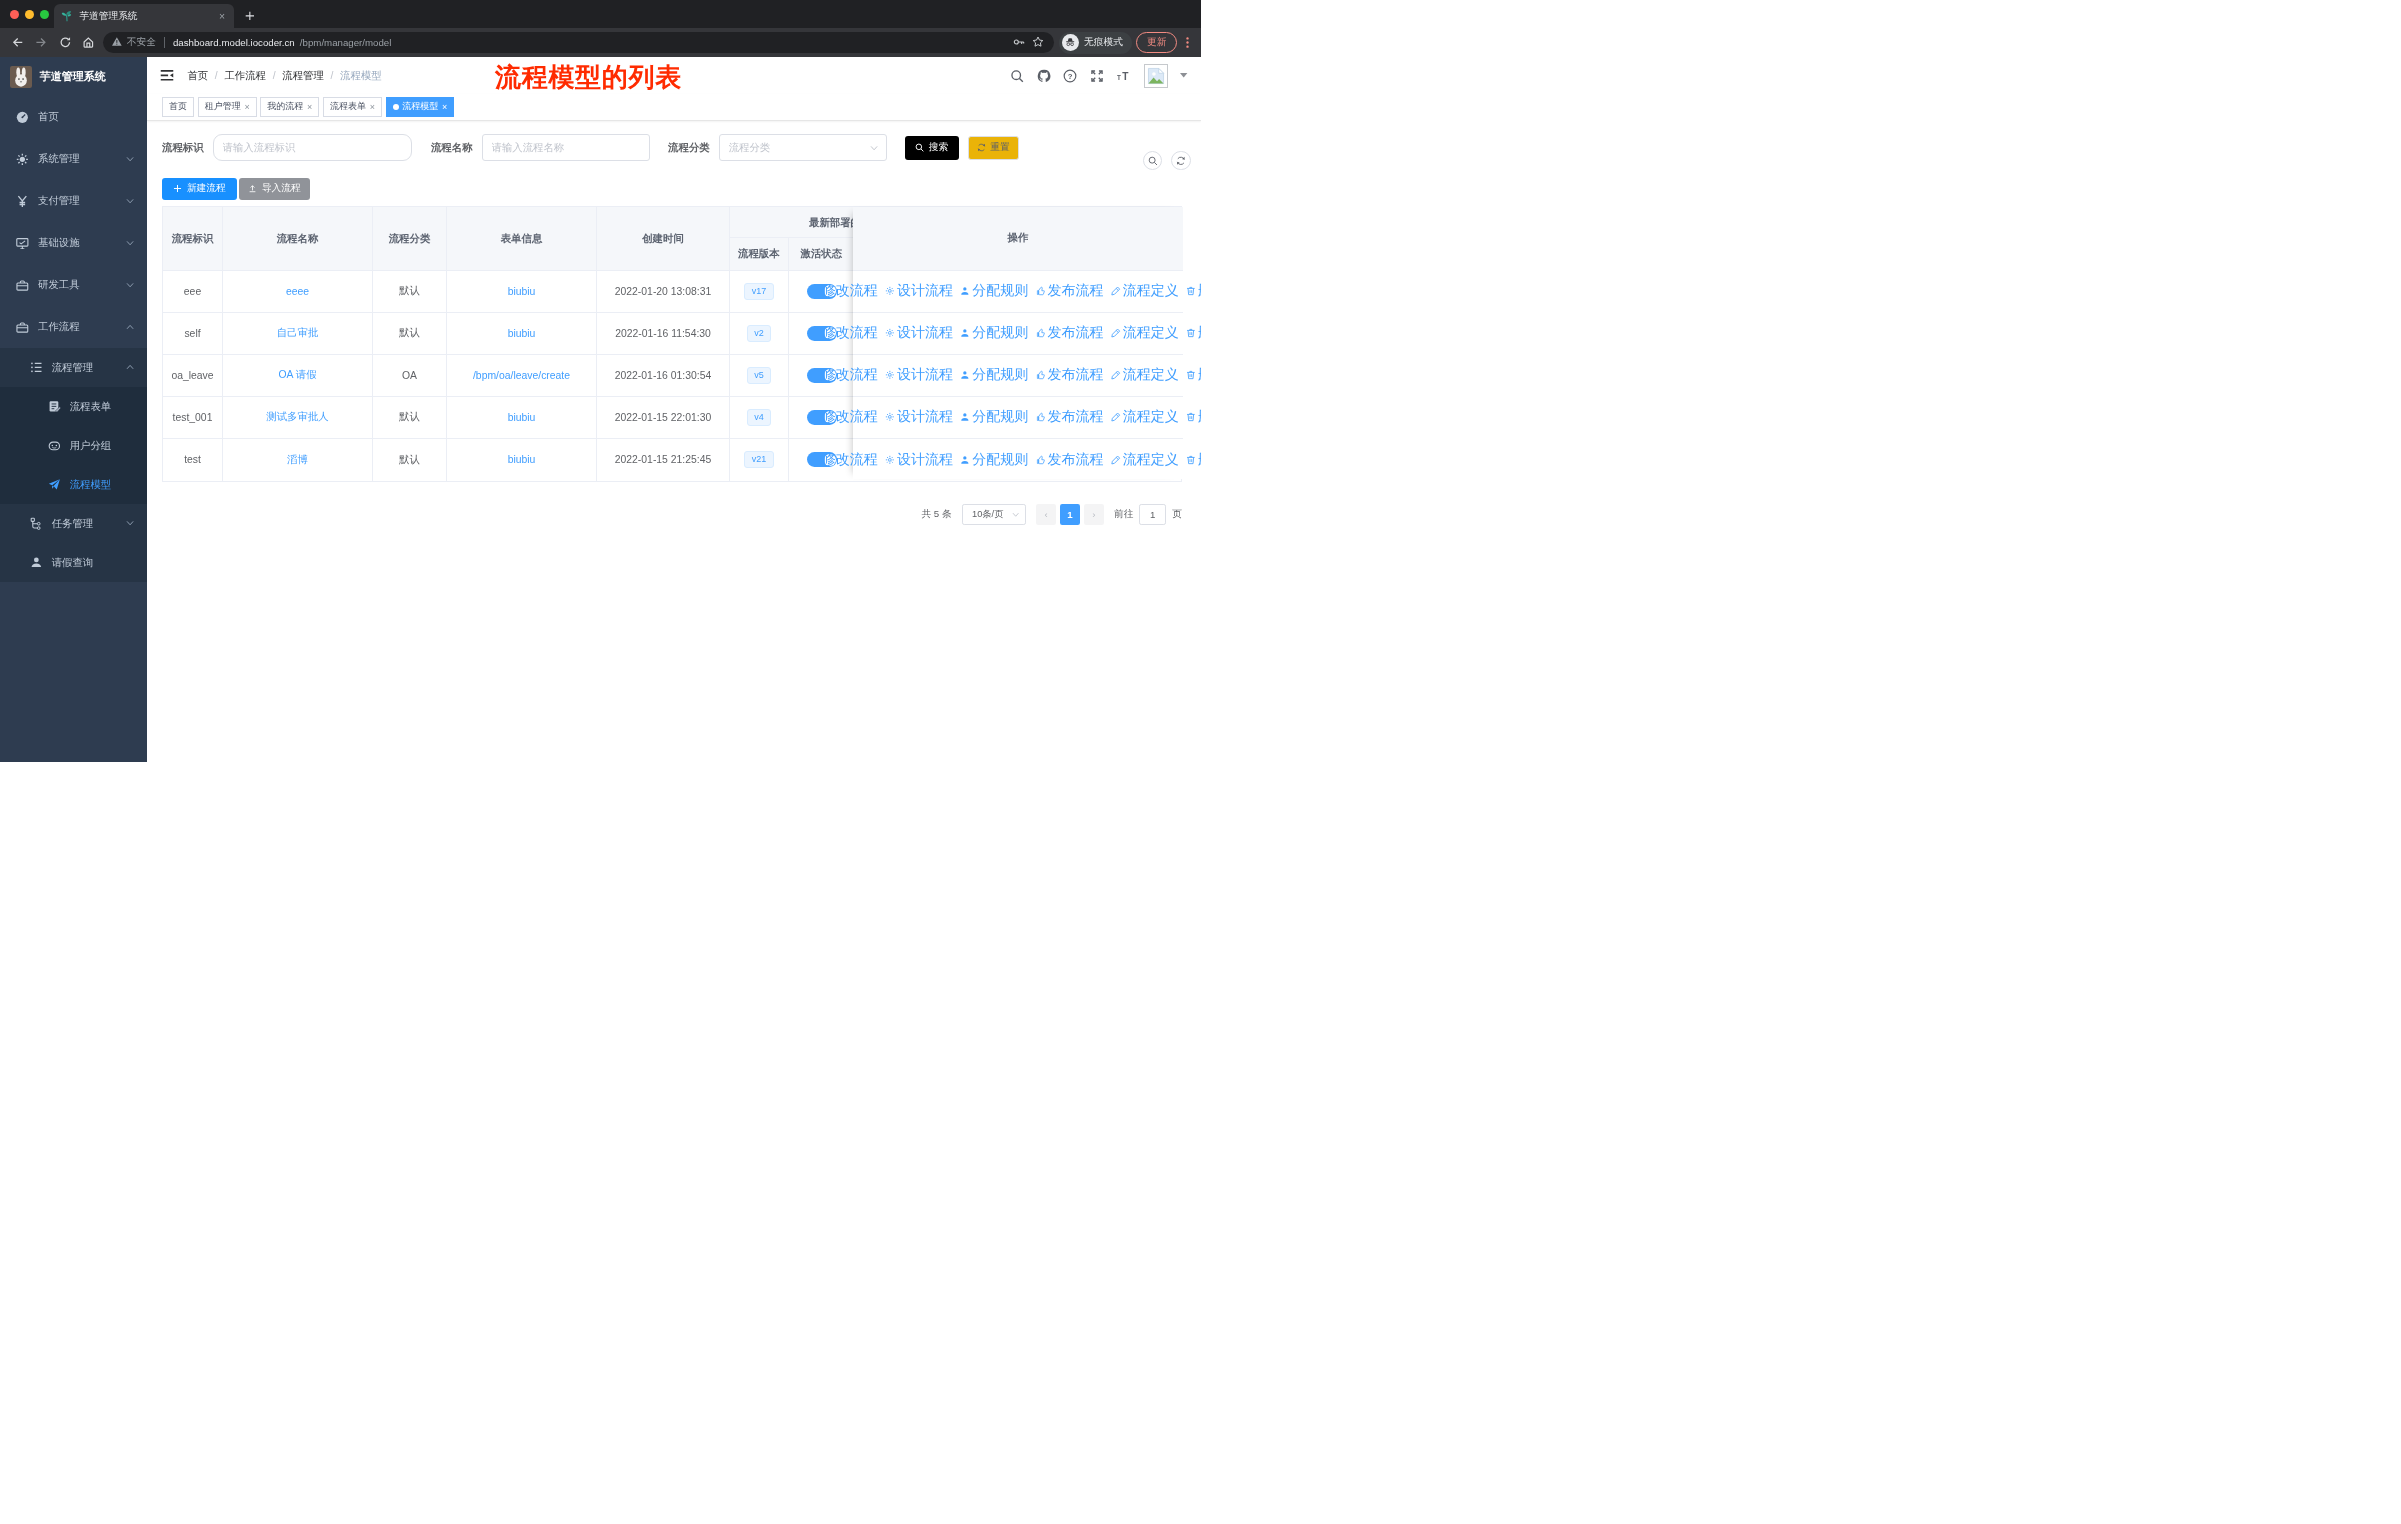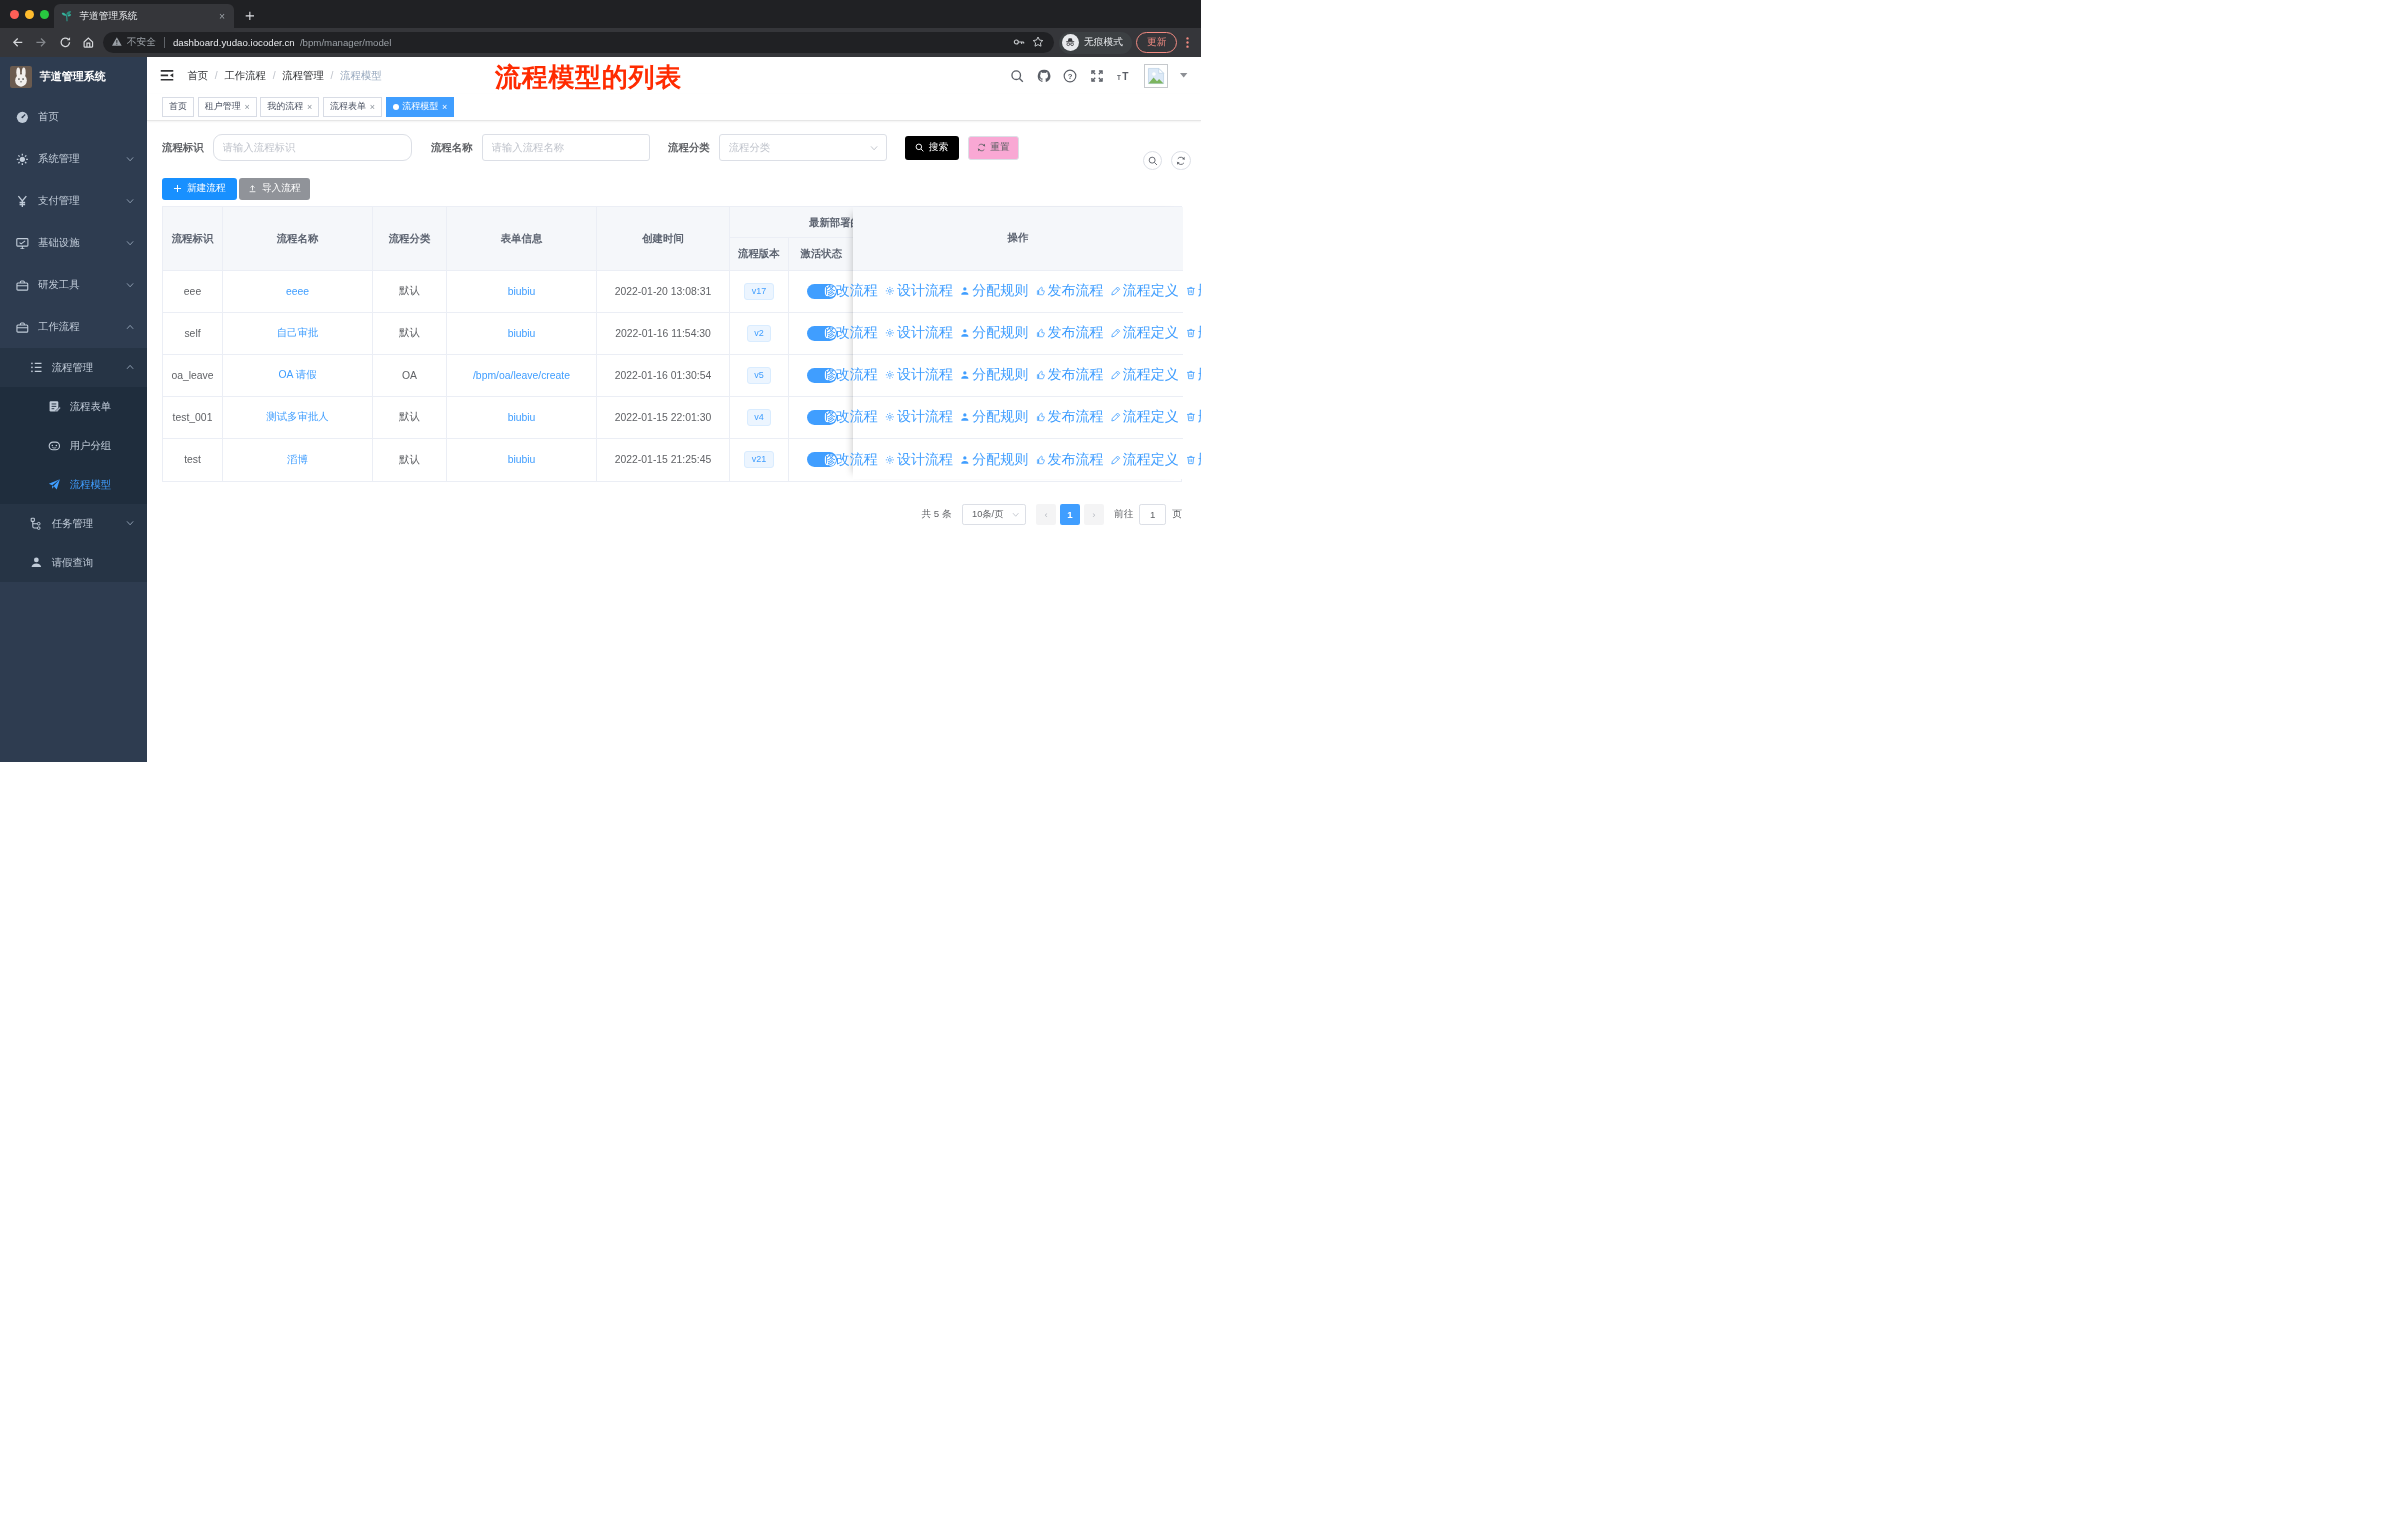--- a/index.html
+++ b/index.html
@@ -95,21 +95,21 @@
     font-size:10.4px; color:#606266; padding:0 9px; outline:none; }
   .finput::placeholder { color:#c0c4cc; }
   .fselect { height:27px; border:0.7px solid #dcdfe6; border-radius:3px; background:#fff;
     display:flex; align-items:center; padding:0 7.4px 0 9px; color:#c0c4cc; font-size:10.4px; cursor:pointer;}
   .fselect .spring{flex:1}
   .fselect svg{ width:8.2px; height:8.2px; color:#c0c4cc; }
   .btn { height:24px; border-radius:3px; border:none; display:inline-flex; align-items:center;
     justify-content:center; gap:4.5px; font-size:9.7px; cursor:pointer; }
   .btn svg { width:9px; height:9px; }
   .btn-search { background:#000000; color:#fff; width:54px; }
-  .btn-reset { background:#f9a8d4; border:0.7px solid #dcdfe6; color:#606266; width:51px; }
+  .btn-reset { background:#eab308; border:0.7px solid #dcdfe6; color:#606266; width:51px; }
   
   .toolbar { display:flex; align-items:center; margin-top:16.4px; height:22px; }
   .btn-create { background:#1890ff; color:#fff; width:75px; height:22px; }
   .btn-import { background:#909399; color:#fff; width:71px; height:22px; }
   .tools { position:absolute; right:10.4px; top:30px; display:flex; gap:9px; }
   .circlebtn { width:19.4px; height:19.4px; border-radius:50%; border:0.7px solid #dcdfe6; background:#fff;
     display:flex; align-items:center; justify-content:center; color:#5a5e66; cursor:pointer;}
   .circlebtn svg{ width:9.7px; height:9.7px; }
 
   
@@ -208,21 +208,21 @@
           </svg>
         </span>
       <div class="omnibox">
         <span class="warn"><svg viewBox="0 0 16 14">
               <path d="M8 0L16 14H0z" fill="#9aa0a6"></path>
               <rect x="7.2" y="4.6" width="1.6" height="4.6" fill="#202124"></rect>
               <rect x="7.2" y="10.6" width="1.6" height="1.7" fill="#202124"></rect>
             </svg></span>
         <span>不安全</span>
         <span class="sep"></span>
-        <span class="domain">dashboard.yudao.iocoder.cn</span>
+        <span class="domain">dashboard.model.iocoder.cn</span>
           <span class="path">/bpm/manager/model</span>
         <span class="spring"></span>
         <span class="obicon"><svg viewBox="0 0 18 18">
               <circle cx="5" cy="9" r="3" fill="none" stroke="currentColor" stroke-width="1.7"></circle>
               <path d="M8 9h8M13 9v3M16 9v2.4" stroke="currentColor" stroke-width="1.7"></path>
             </svg></span>
         <span class="obicon"><svg viewBox="0 0 18 18">
               <path d="M9 1.5l2.2 4.6 5 .7-3.6 3.5.9 5L9 12.9l-4.5 2.4.9-5L1.8 6.8l5-.7z" fill="none" stroke="currentColor" stroke-width="1.5"></path>
             </svg></span>
       </div>

